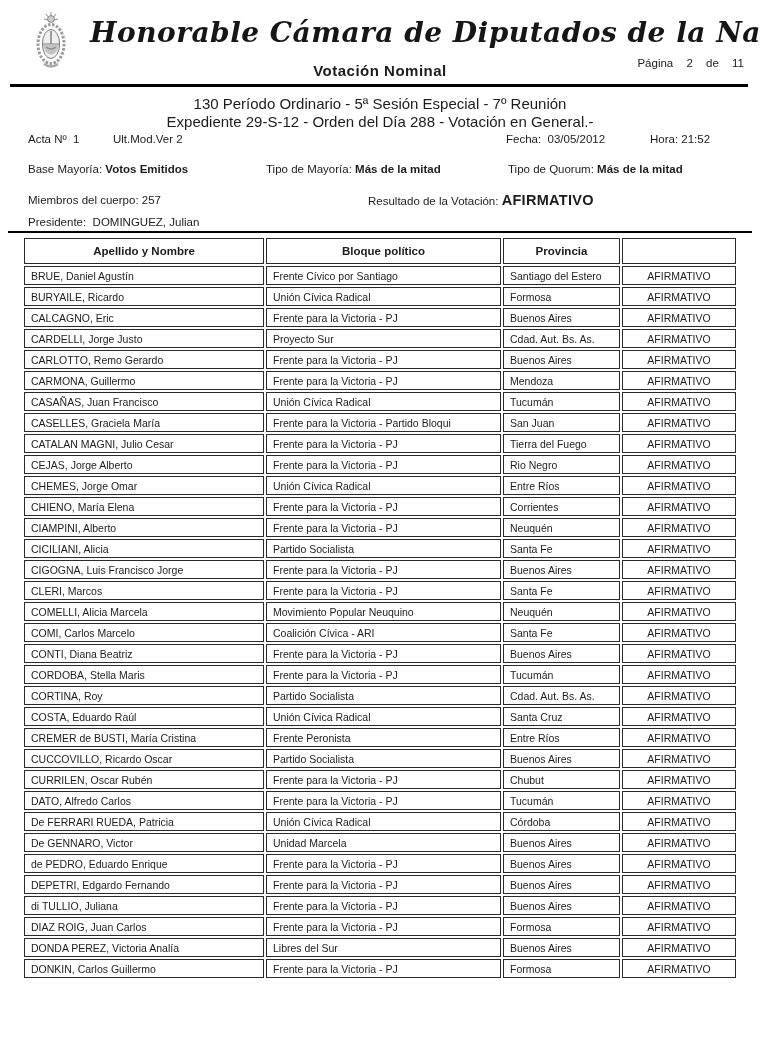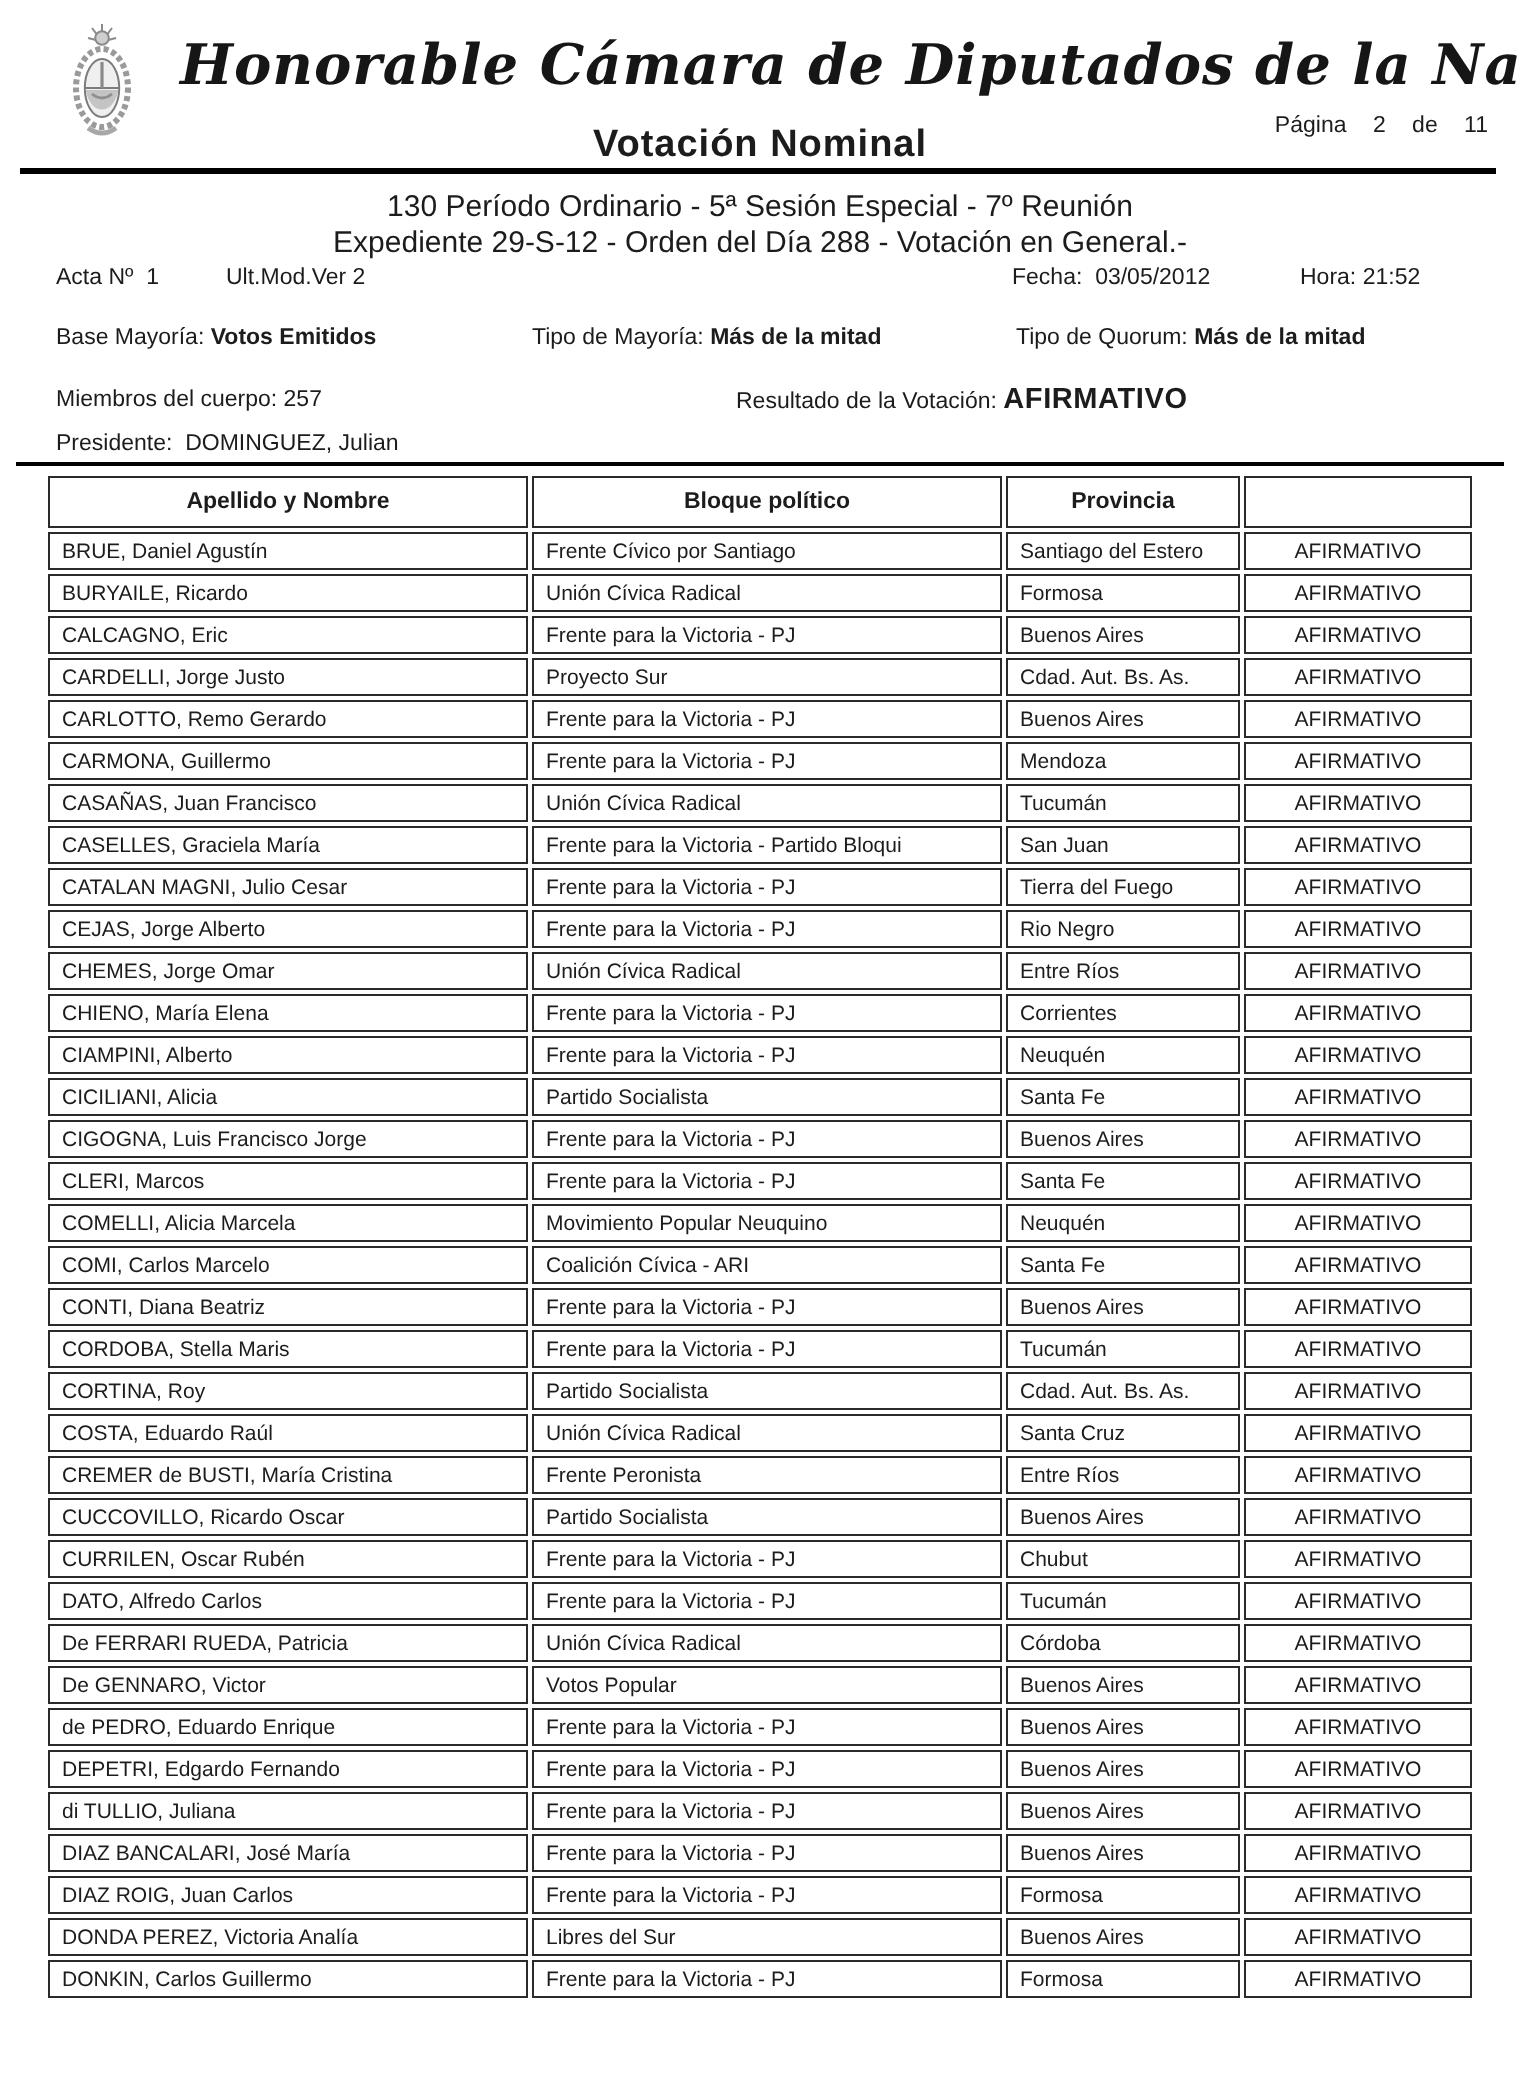--- a/index.html
+++ b/index.html
@@ -11,21 +11,21 @@
   }
   
   .logo { position:absolute; left:34px; top:11px; width:34px; height:60px; }
   .title-script {
     position:absolute; left:90px; top:16px; width:610px; text-align:center;
     font-family:"DejaVu Serif", serif; font-style:italic; font-weight:bold;
     font-size:28px; white-space:nowrap; color:#161616; letter-spacing:0.5px;
   }
   .subtitle {
     position:absolute; left:0; top:62px; width:760px; text-align:center;
-    font-size:19px; font-weight:bold; letter-spacing:0.5px;
+    font-size:15px; font-weight:bold; letter-spacing:0.5px;
   }
   .page-indicator { position:absolute; right:16px; top:57px; font-size:11.5px; white-space:nowrap; }
   .page-indicator span { margin-left:10px; }
   .page-indicator span:first-child { margin-left:0; }
   .rule-thick { position:absolute; left:10px; right:12px; top:84px; height:3px; background:#000; }
   .center-line { position:absolute; left:0; width:760px; text-align:center; font-size:15px; }
   .session-line { top:95px; }
   .expediente-line { top:113px; }
   .meta { position:absolute; font-size:11.5px; white-space:nowrap; }
   .meta b { font-weight:bold; }
@@ -293,44 +293,38 @@
           <td class="col-vote">AFIRMATIVO</td>
         </tr>
         <tr>
           <td class="col-name">De FERRARI RUEDA, Patricia</td>
           <td class="col-bloc">Unión Cívica Radical</td>
           <td class="col-prov">Córdoba</td>
           <td class="col-vote">AFIRMATIVO</td>
         </tr>
         <tr>
           <td class="col-name">De GENNARO, Victor</td>
-          <td class="col-bloc">Votos Popular</td>
+          <td class="col-bloc">Unidad Marcela</td>
           <td class="col-prov">Buenos Aires</td>
           <td class="col-vote">AFIRMATIVO</td>
         </tr>
         <tr>
           <td class="col-name">de PEDRO, Eduardo Enrique</td>
           <td class="col-bloc">Frente para la Victoria - PJ</td>
           <td class="col-prov">Buenos Aires</td>
           <td class="col-vote">AFIRMATIVO</td>
         </tr>
         <tr>
           <td class="col-name">DEPETRI, Edgardo Fernando</td>
           <td class="col-bloc">Frente para la Victoria - PJ</td>
           <td class="col-prov">Buenos Aires</td>
           <td class="col-vote">AFIRMATIVO</td>
         </tr>
         <tr>
           <td class="col-name">di TULLIO, Juliana</td>
-          <td class="col-bloc">Frente para la Victoria - PJ</td>
-          <td class="col-prov">Buenos Aires</td>
-          <td class="col-vote">AFIRMATIVO</td>
-        </tr>
-        <tr>
-          <td class="col-name">DIAZ BANCALARI, José María</td>
           <td class="col-bloc">Frente para la Victoria - PJ</td>
           <td class="col-prov">Buenos Aires</td>
           <td class="col-vote">AFIRMATIVO</td>
         </tr>
         <tr>
           <td class="col-name">DIAZ ROIG, Juan Carlos</td>
           <td class="col-bloc">Frente para la Victoria - PJ</td>
           <td class="col-prov">Formosa</td>
           <td class="col-vote">AFIRMATIVO</td>
         </tr>

